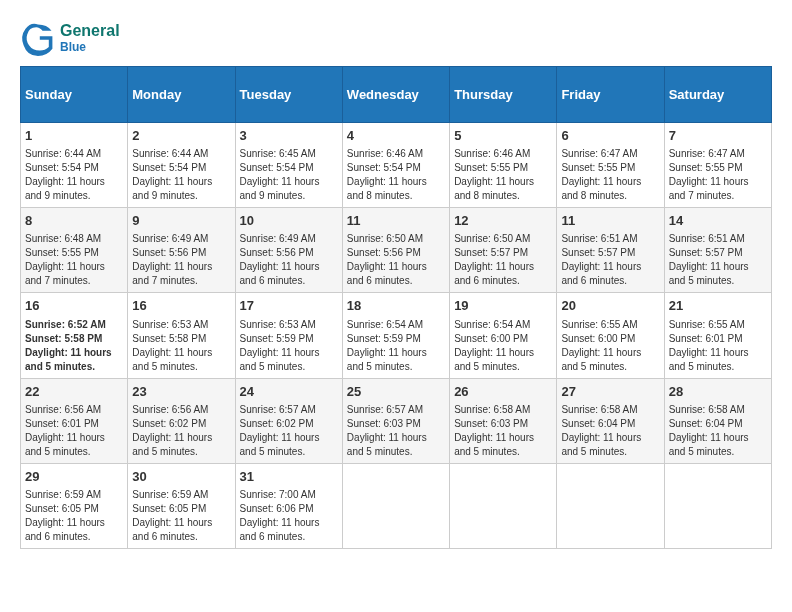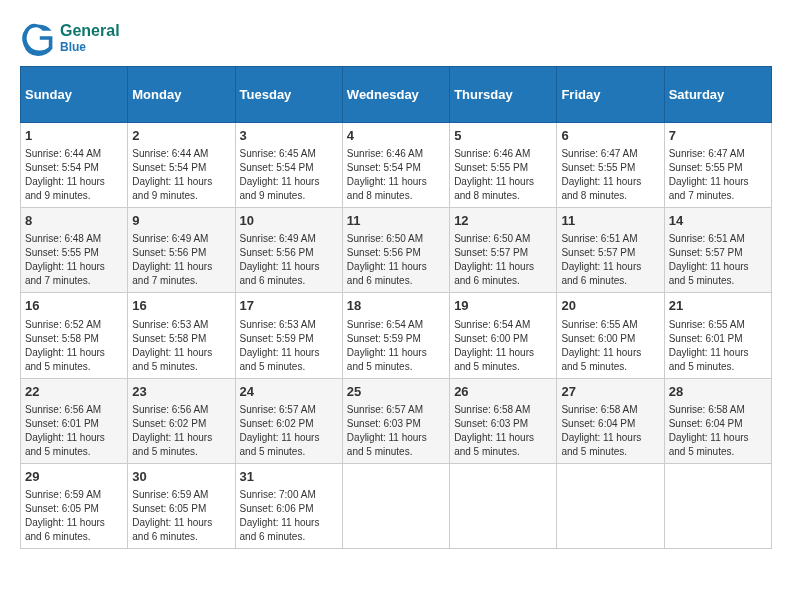--- a/index.html
+++ b/index.html
@@ -207,21 +207,21 @@
           <span class="day-num">14</span>
           <div class="day-info" style="white-space: pre-line;">Sunrise: 6:51 AM
 Sunset: 5:57 PM
 Daylight: 11 hours
 and 5 minutes.</div>
         </td>
       </tr>
       <tr>
         <td>
           <span class="day-num">16</span>
-          <div class="day-info" style="white-space: pre-line;">Sunrise: 6:52 AM
+          <div class="day-info" style="white-space: pre-line; font-weight: bold;">Sunrise: 6:52 AM
 Sunset: 5:58 PM
 Daylight: 11 hours
 and 5 minutes.</div>
         </td>
         <td>
           <span class="day-num">16</span>
           <div class="day-info" style="white-space: pre-line;">Sunrise: 6:53 AM
 Sunset: 5:58 PM
 Daylight: 11 hours
 and 5 minutes.</div>

